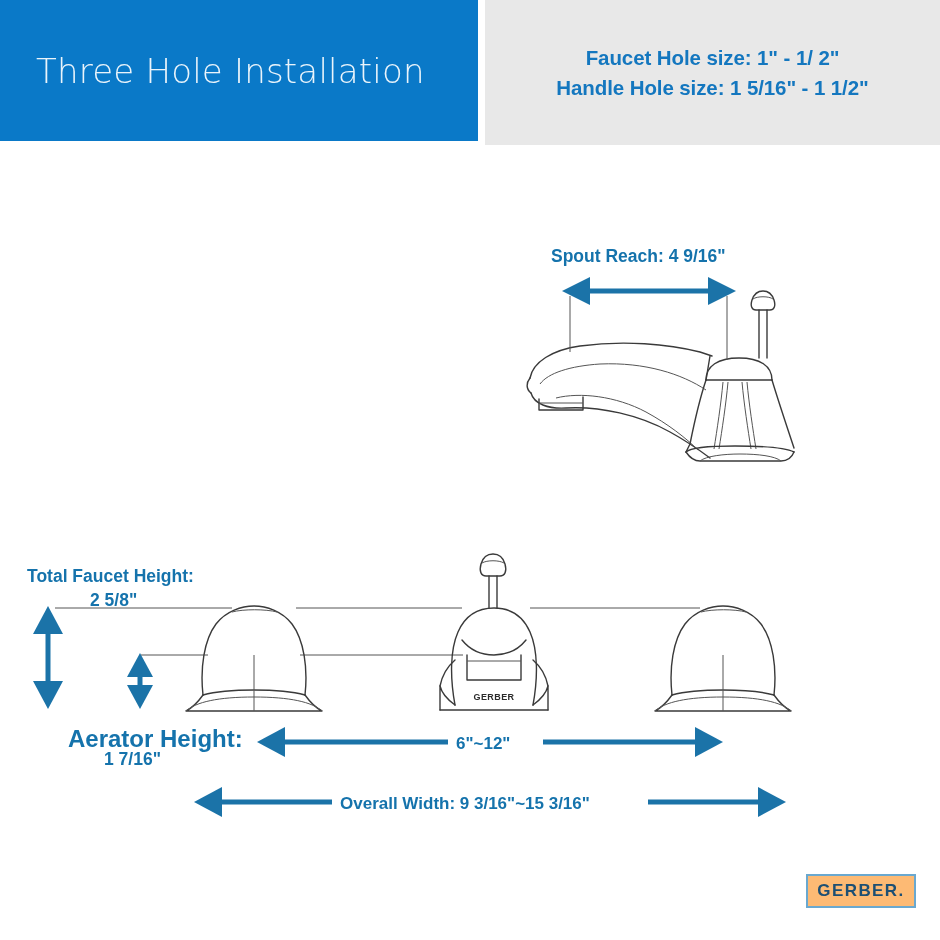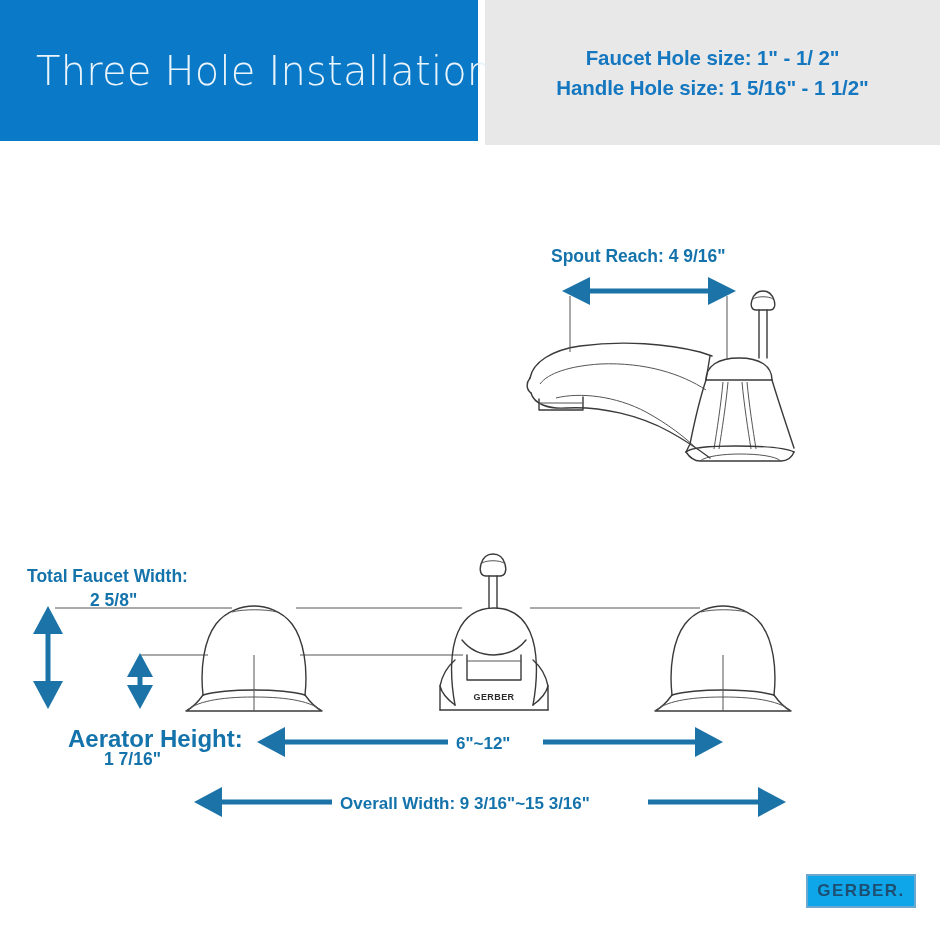--- a/index.html
+++ b/index.html
@@ -13,21 +13,21 @@
   .page{position:absolute;inset:0;background:#fff;}
 
   
   .header{position:absolute;left:0;top:0;width:940px;height:146px;}
   .header-blue{
     position:absolute;left:0;top:0;width:478px;height:141px;
     background:var(--brand);
     display:flex;align-items:center;
   }
   .header-title{
-    color:#eaf4fb;font-size:40px;font-weight:300;letter-spacing:.2px;
+    color:#eaf4fb;font-size:34px;font-weight:300;letter-spacing:.2px;
     padding-left:36px;white-space:nowrap;
     font-family:"DejaVu Sans",sans-serif;
   }
   .header-gray{
     position:absolute;left:485px;top:0;width:455px;height:145px;
     background:var(--panel);
     display:flex;flex-direction:column;align-items:center;justify-content:center;
   }
   .spec-line{
     color:var(--specblue);font-size:20.5px;font-weight:bold;
@@ -40,21 +40,21 @@
     white-space:nowrap;line-height:1.28;
   }
 
   
   .art{position:absolute;left:0;top:0;width:940px;height:940px;pointer-events:none;}
 
   
   .logo{
     position:absolute;left:806px;top:874px;width:110px;height:34px;
     border:2px solid #6aa8cf;box-sizing:border-box;
-    display:flex;align-items:center;justify-content:center;background:#0ea5e9;
+    display:flex;align-items:center;justify-content:center;background:#fdba74;
   }
   .logo-text{
     color:#1d4f73;font-size:17px;font-weight:bold;letter-spacing:1.4px;
     font-family:"Liberation Sans",sans-serif;
   }
 
   :root{
     --brand:#0a79c8;
     --panel:#e8e8e8;
     --specblue:#1477bf;
@@ -73,21 +73,21 @@
       <div class="header-title">Three Hole Installation</div>
     </div>
     <div class="header-gray">
       <div class="spec-line">Faucet Hole size: 1" - 1/ 2"</div>
       <div class="spec-line">Handle Hole size: 1 5/16" - 1 1/2"</div>
     </div>
   </div>
 
   <div class="dim-label" style="left:551px;top:245px;font-size:17.5px;">Spout Reach: 4 9/16"</div>
 
-  <div class="dim-label" style="left:27px;top:565px;font-size:17.5px;">Total Faucet Width:</div>
+  <div class="dim-label" style="left:27px;top:565px;font-size:17.5px;">Total Faucet Height:</div>
   <div class="dim-label" style="left:90px;top:589px;font-size:17.5px;">2 5/8"</div>
 
   <div class="dim-label" style="left:68px;top:724px;font-size:24px;">Aerator Height:</div>
   <div class="dim-label" style="left:104px;top:748px;font-size:17.5px;">1 7/16"</div>
 
   <div class="dim-label" style="left:456px;top:733px;font-size:17px;">6"~12"</div>
 
   <div class="dim-label" style="left:340px;top:793px;font-size:17px;">Overall Width: 9 3/16"~15 3/16"</div>
 
   <svg class="art" viewBox="0 0 940 940">

